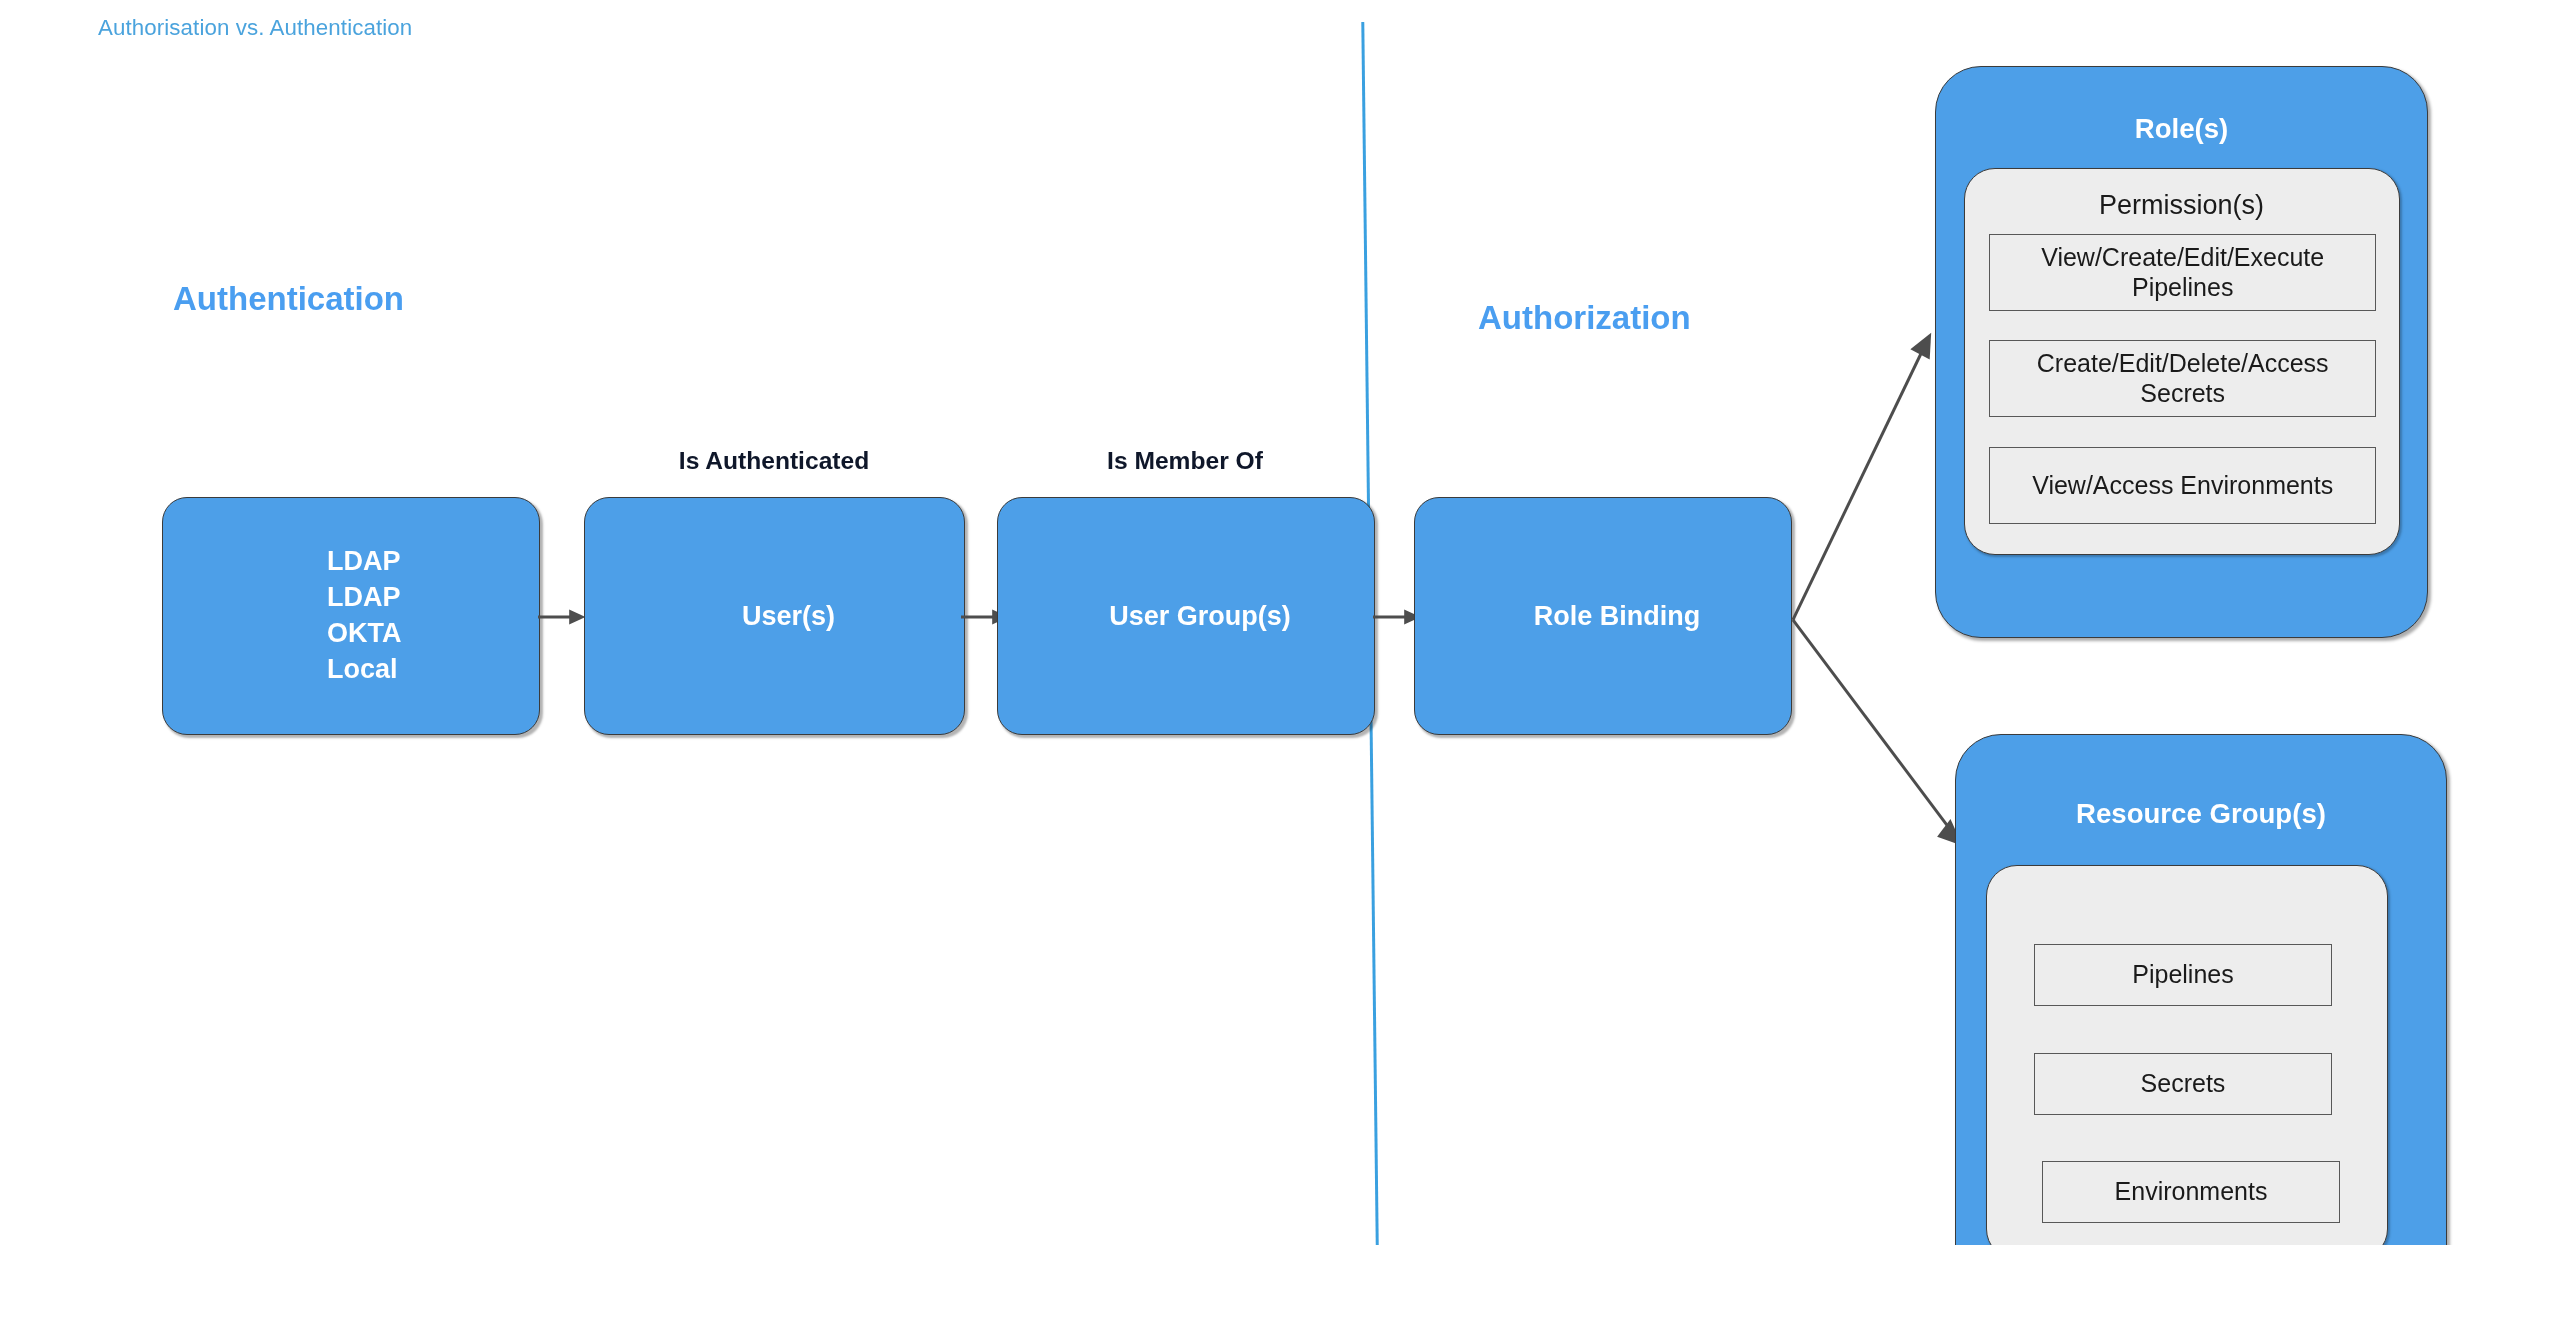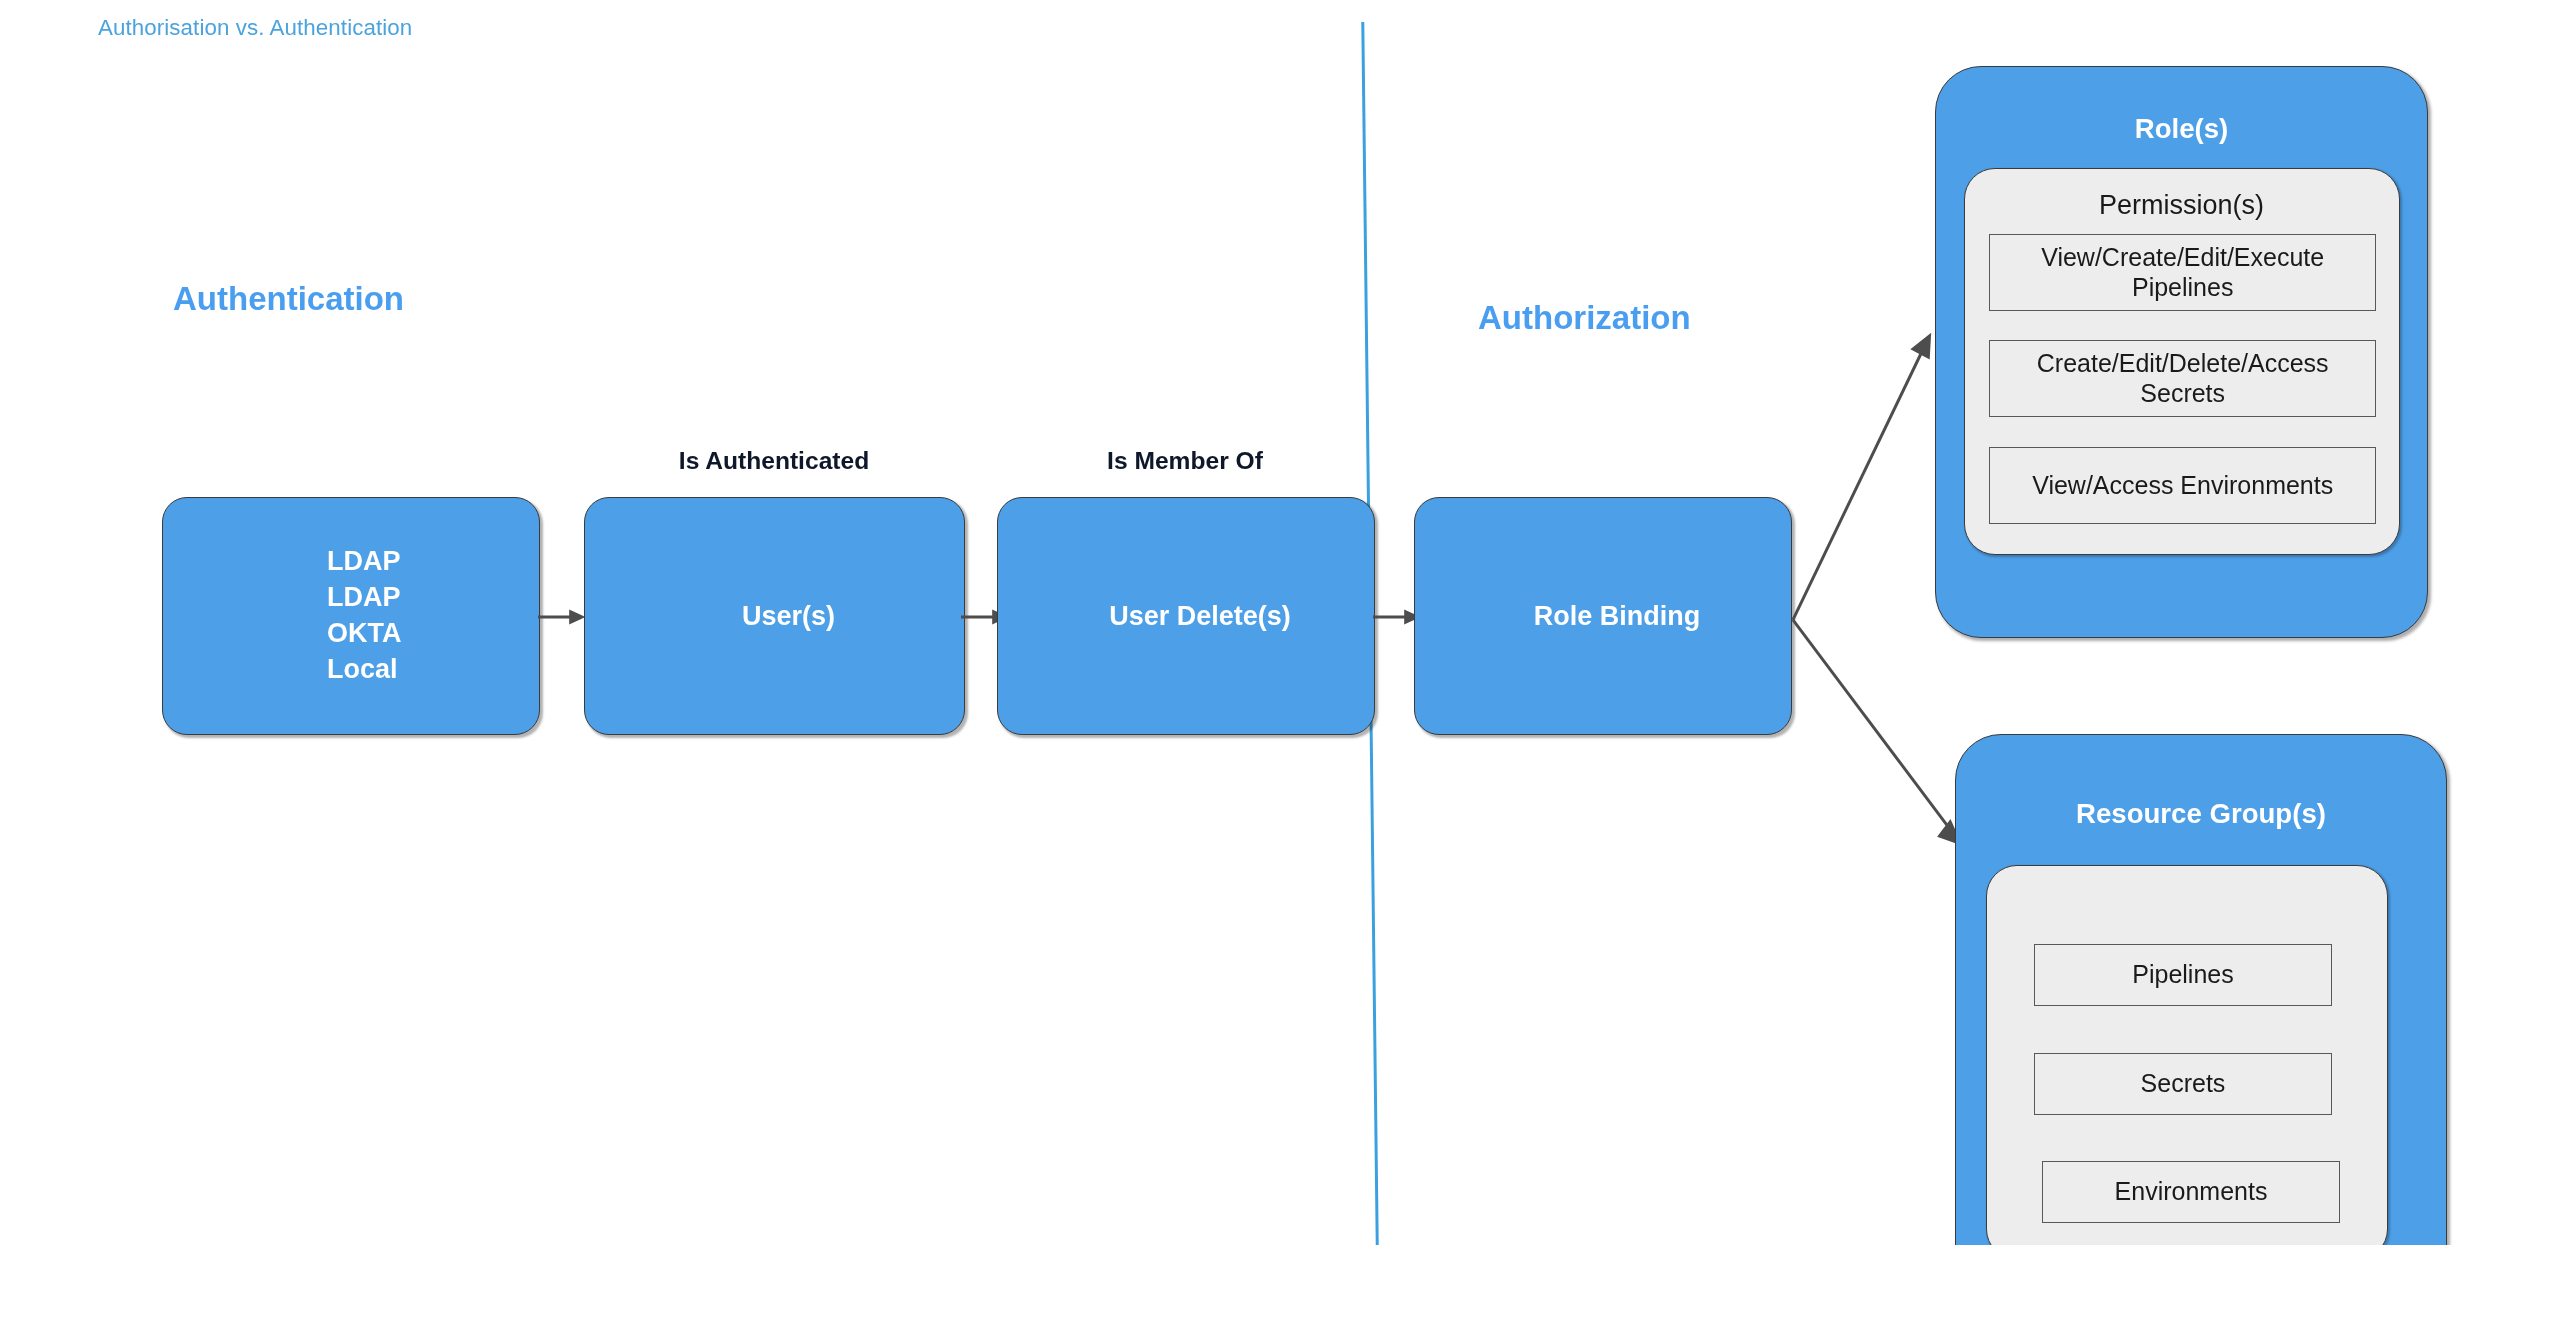--- a/index.html
+++ b/index.html
@@ -230,21 +230,21 @@
   </div>
 
   <svg class="connector" id="connector-2" viewBox="0 0 66 32">
     <line x1="0" y1="16" x2="46" y2="16" stroke="#4d4d4d" stroke-width="4"></line>
     <polygon points="42,6 64,16 42,26" fill="#4d4d4d"></polygon>
   </svg>
 
   <div class="edge-label" id="label-is-member-of">Is Member Of</div>
 
   <div class="flow-box" id="box-user-groups">
-    <div class="box-label">User Delete(s)</div>
+    <div class="box-label">User Group(s)</div>
   </div>
 
   <svg class="connector" id="connector-3" viewBox="0 0 66 32">
     <line x1="0" y1="16" x2="46" y2="16" stroke="#4d4d4d" stroke-width="4"></line>
     <polygon points="42,6 64,16 42,26" fill="#4d4d4d"></polygon>
   </svg>
 
   <div class="flow-box" id="box-role-binding">
     <div class="box-label">Role Binding</div>
   </div>

